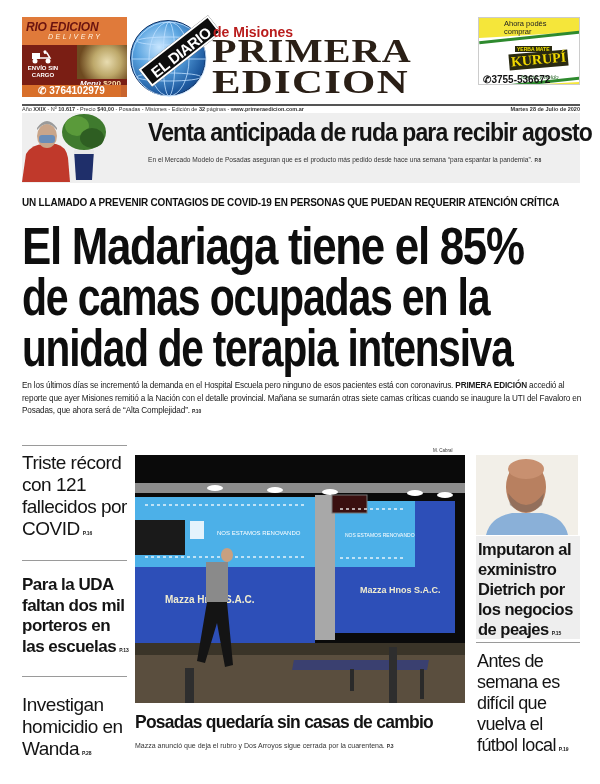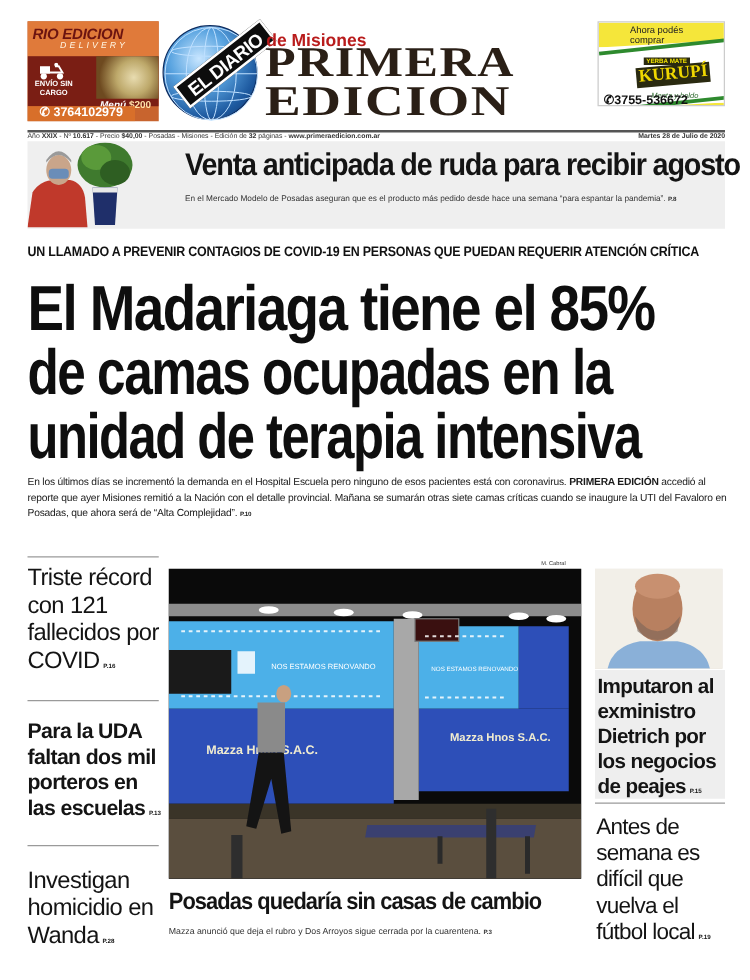--- a/index.html
+++ b/index.html
@@ -12,21 +12,21 @@
   #ad-left { left: 22px; top: 17px; width: 105px; height: 80px; background: #c8642e; overflow: hidden; }
   #ad-left .top { position: absolute; left: 0; top: 0; width: 105px; height: 28px; background: #e07a3a; }
   #ad-left .brand { position: absolute; left: 4px; top: 3px; font-weight: bold; font-style: italic; font-size: 12px; color: #6b1410; letter-spacing: -0.2px; }
   #ad-left .sub { position: absolute; left: 26px; top: 16px; font-size: 7px; font-style: italic; color: #fff4e0; letter-spacing: 2.5px; }
   #ad-left .body { position: absolute; left: 0; top: 28px; width: 105px; height: 40px; background: #7a1e14; }
   #ad-left .food { position: absolute; left: 55px; top: 28px; width: 50px; height: 34px; background: radial-gradient(circle at 60% 50%, #e8dcb0 0%, #bda86a 40%, #6e4a20 80%); }
   #ad-left .moto { position: absolute; left: 8px; top: 33px; width: 24px; height: 14px; }
   #ad-left .envio { position: absolute; left: 4px; top: 48px; font-size: 6px; font-weight: bold; color: #fff; line-height: 7px; text-align: center; width: 34px; }
   #ad-left .menu { position: absolute; left: 58px; top: 62px; font-size: 8px; font-weight: bold; color: #fff; font-style: italic; }
   #ad-left .menu b { color: #ffe2a8; font-style: normal; }
-  #ad-left .phone { position: absolute; left: 0; top: 68px; width: 86px; height: 12px; background: #d86f2a; font-size: 10px; font-weight: bold; color: #fff; text-align: center; line-height: 12px; }
+  #ad-left .phone { position: absolute; left: 0; top: 68px; width: 99px; height: 12px; background: #d86f2a; font-size: 10px; font-weight: bold; color: #fff; text-align: center; line-height: 12px; }
 
   #globe { left: 130px; top: 20px; width: 76px; height: 76px; border-radius: 50%;
     background: radial-gradient(circle at 38% 35%, #c8e6ff 0%, #5aa4e0 35%, #1e5aa0 70%, #0c2c60 100%); border: 1px solid #0c2c60; }
   #globe svg { position: absolute; left: 0; top: 0; }
   #el-diario { left: 136px; top: 40px; width: 88px; height: 22px; background: #0d0d0d; color: #fff; font-weight: bold; font-size: 15px;
      transform: rotate(-38deg); text-align: center; line-height: 22px; border: 2px solid #fff; letter-spacing: -0.5px; }
   #de-misiones { left: 213px; top: 24px; font-size: 14px; font-weight: bold; color: #b91c1c; }
   #primera { left: 212px; top: 35px; font-family: "Liberation Serif", serif; font-weight: bold; font-size: 34px; line-height: 32px; letter-spacing: 1px; color: #2a1f16; transform: scaleX(1.18); transform-origin: left; }
   #edicion { left: 212px; top: 66px; font-family: "Liberation Serif", serif; font-weight: bold; font-size: 34px; line-height: 32px; letter-spacing: 1px; color: #2a1f16; transform: scaleX(1.26); transform-origin: left; }
 

